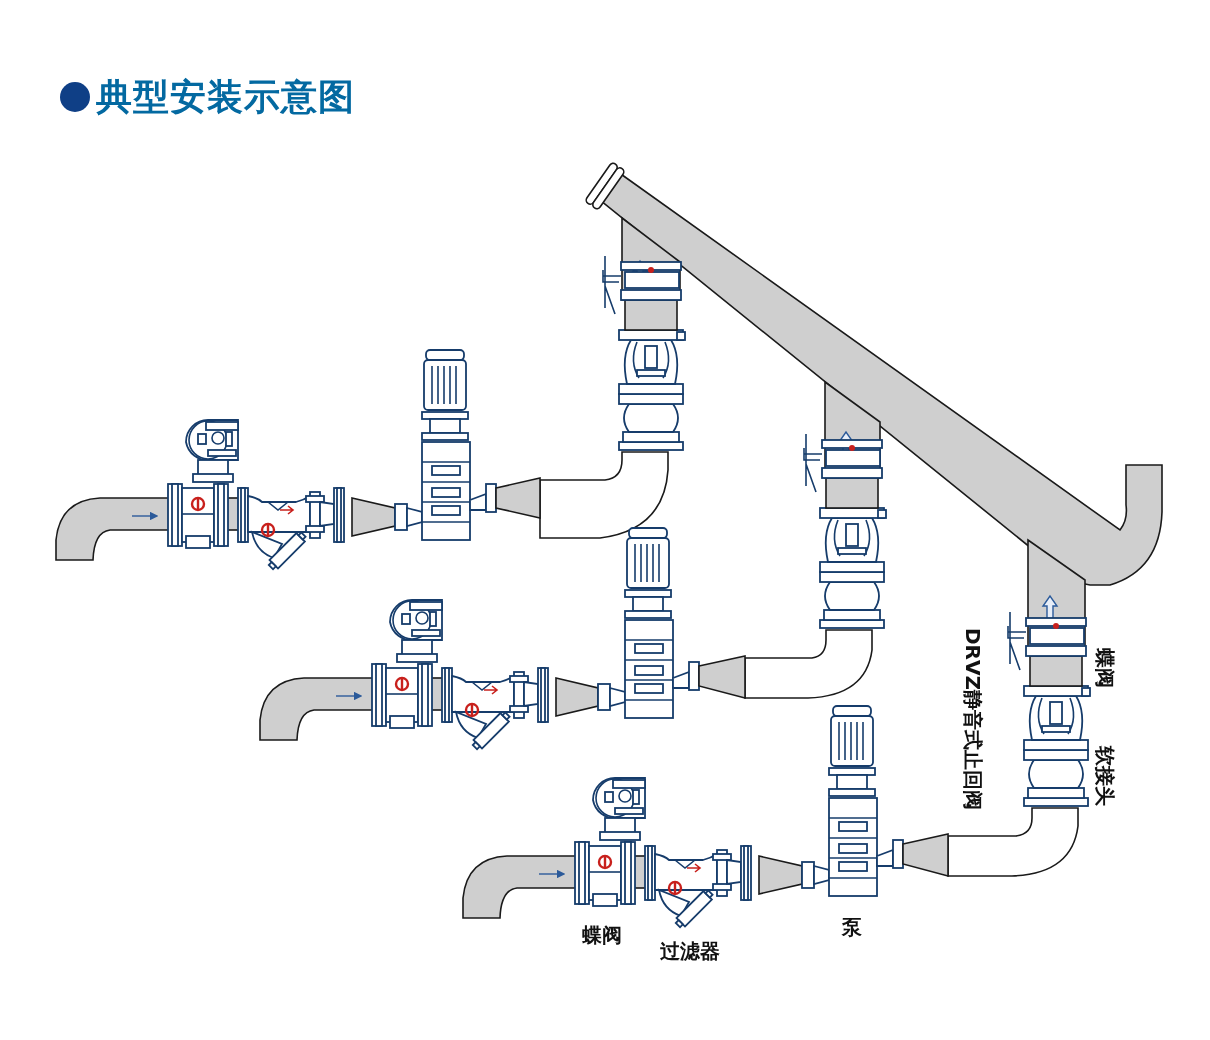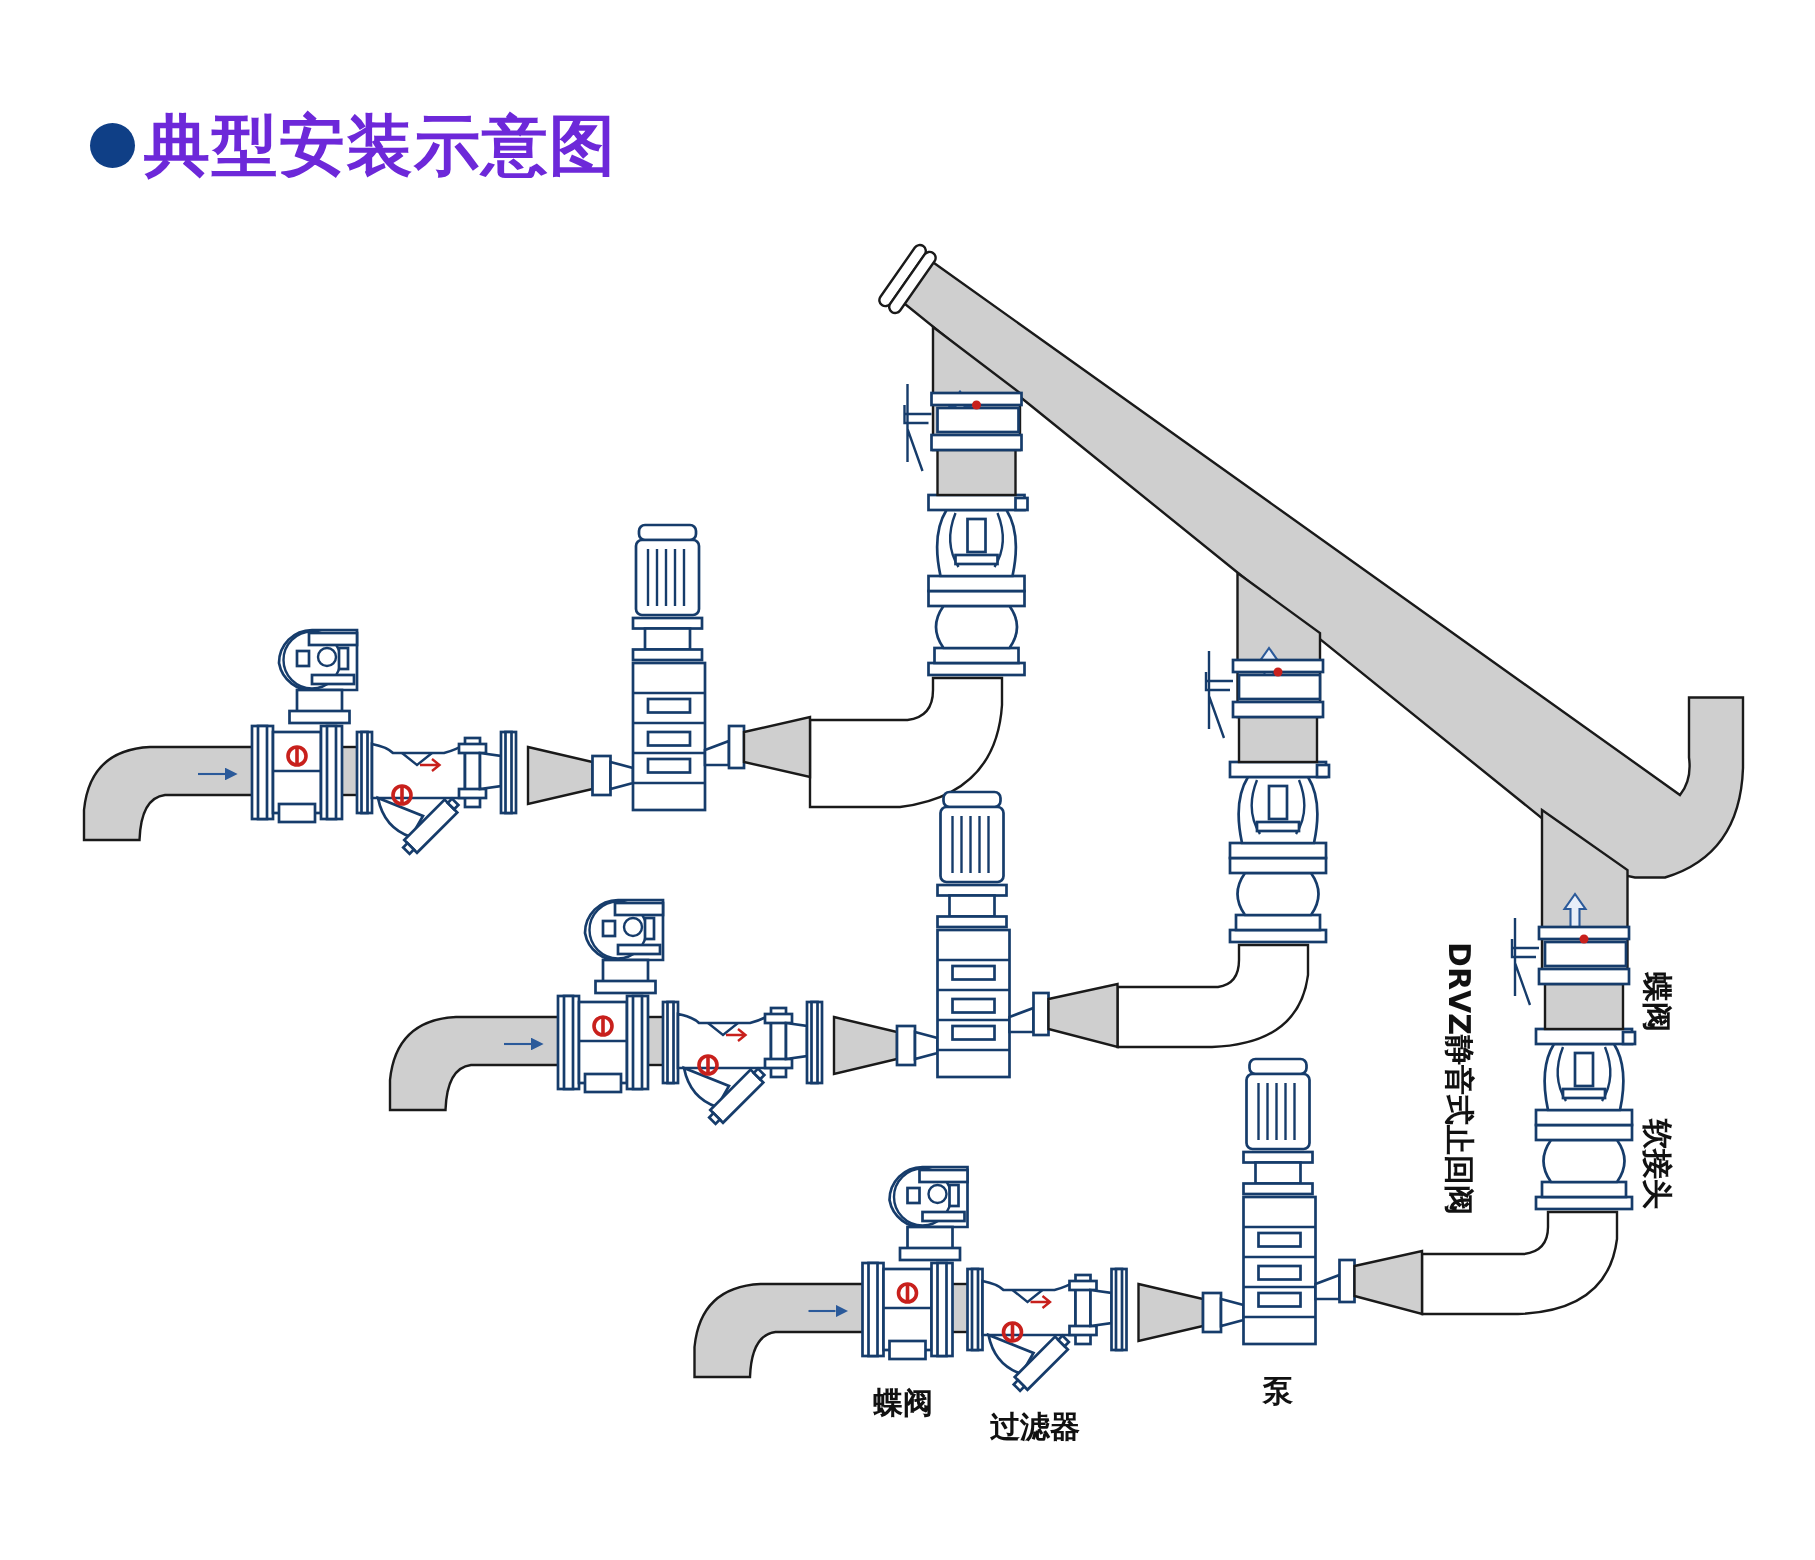--- a/index.html
+++ b/index.html
@@ -1,19 +1,19 @@
 <!DOCTYPE html>
 <html><head>
 <meta charset="utf-8">
 <style>
   html,body{margin:0;padding:0;background:#ffffff;}
   body{width:1210px;height:1040px;position:relative;overflow:hidden;font-family:"DejaVu Sans",sans-serif;}
   .title{position:absolute;left:60px;top:74px;height:46px;display:flex;align-items:center;}
   .title-dot{width:30px;height:30px;border-radius:50%;background:#0f3f86;margin-right:6px;}
-  .title-text{font-size:44px;font-weight:bold;color:#6d28d9;letter-spacing:1px;font-family:"DejaVu Sans",sans-serif;}
+  .title-text{font-size:36px;font-weight:bold;color:#0369a1;letter-spacing:1px;font-family:"DejaVu Sans",sans-serif;}
   svg#diagram{position:absolute;left:0;top:0;}
   .pipe{fill:#cfcfcf;stroke:#1a1a1a;stroke-width:1.6;}
   .pipe-white{fill:#ffffff;stroke:#1a1a1a;stroke-width:1.6;}
   .eq{fill:#ffffff;stroke:#163c6b;stroke-width:1.8;}
   .eqline{fill:none;stroke:#163c6b;stroke-width:1.6;}
   .red{fill:none;stroke:#c8201c;stroke-width:2.4;}
   .redfill{fill:#c8201c;}
   .arrow{fill:#e8eef8;stroke:#2b5a9a;stroke-width:1.4;}
   .lbl{font-size:20px;font-weight:bold;fill:#111111;font-family:"DejaVu Sans",sans-serif;}
 </style>

